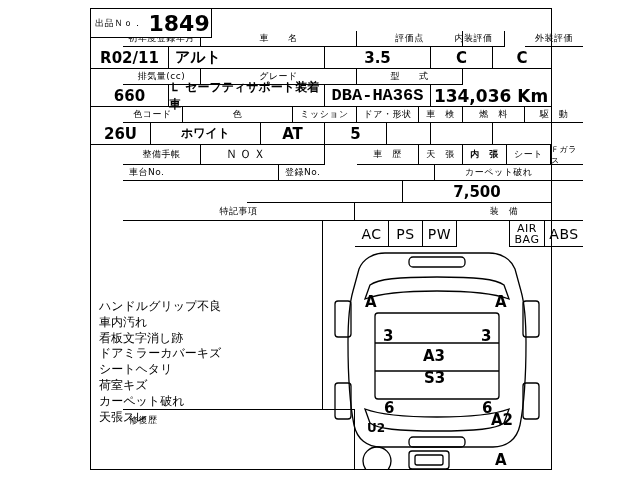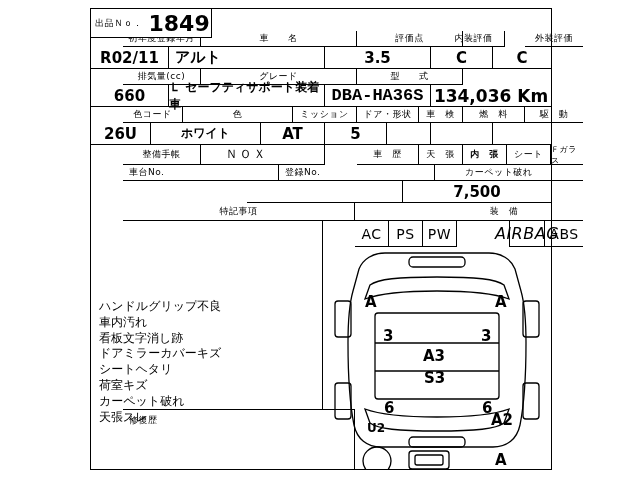--- a/index.html
+++ b/index.html
@@ -112,21 +112,21 @@
 荷室キズ
 カーペット破れ
 天張スレ</div>
   </div>
 
   <div class="c bt br lbl" style="left:0;top:400px;width:232px;height:60px;align-items:flex-start;justify-content:flex-start;padding:4px 0 0 6px;">修復歴</div>
 
   <div class="c bb br lbl" style="left:232px;top:212px;width:34px;height:26px;font-size:14px;">AC</div>
   <div class="c bb br lbl" style="left:266px;top:212px;width:34px;height:26px;font-size:14px;">PS</div>
   <div class="c bb br lbl" style="left:300px;top:212px;width:34px;height:26px;font-size:14px;">PW</div>
-  <div class="c bb br bl lbl" style="left:386px;top:212px;width:36px;height:26px;flex-direction:row;line-height:1.0;font-size:16px;font-style:italic;">
+  <div class="c bb br bl lbl" style="left:386px;top:212px;width:36px;height:26px;flex-direction:column;line-height:1.0;font-size:11px;">
     <span>AIR</span>
     <span>BAG</span>
   </div>
   <div class="c bb lbl" style="left:422px;top:212px;width:38px;height:26px;font-size:14px;">ABS</div>
 
   <div style="position:absolute;left:232px;top:238px;width:228px;height:222px;">
     <svg width="228" height="222" viewBox="0 0 228 222">
       <g fill="none" stroke="#000" stroke-width="1.3">
 
         <path d="M62 6 C50 6 40 12 36 22 L30 44 C26 58 25 74 25 96 C25 130 27 158 31 178 C34 192 44 200 58 200 L170 200 C184 200 194 192 197 178 C201 158 203 130 203 96 C203 74 202 58 198 44 L192 22 C188 12 178 6 166 6 Z"></path>

